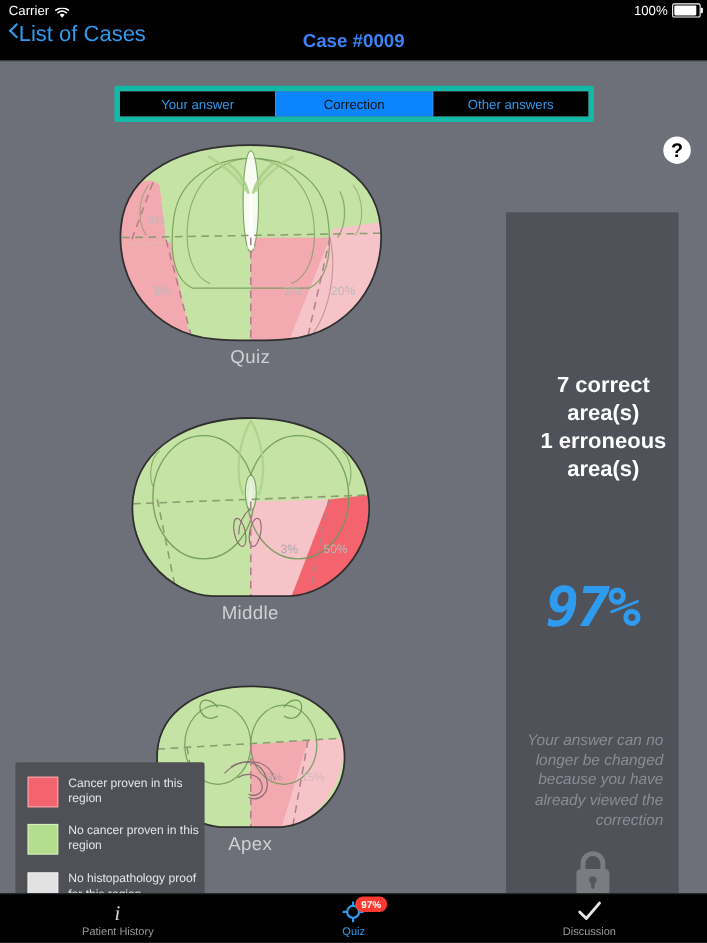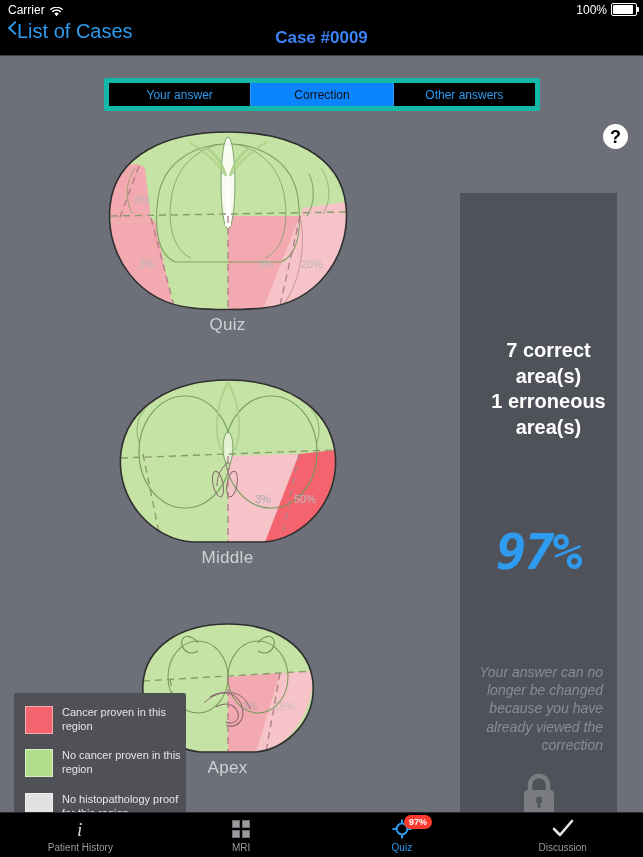--- a/index.html
+++ b/index.html
@@ -335,31 +335,20 @@
 
   <div class="tabbar">
     <div class="tab">
       <span class="tabicon">
         <svg width="14" height="20" viewBox="0 0 14 20">
           <text x="4" y="17" font-family="Liberation Serif, serif" font-style="italic" font-size="19" fill="#d8d8dc">i</text>
         </svg>
       </span>
       <span>Patient History</span>
     </div>
-    <div class="tab">
-      <span class="tabicon">
-        <span class="grid-ico">
-            <span></span>
-            <span></span>
-            <span></span>
-            <span></span>
-          </span>
-      </span>
-      <span>MRI</span>
-    </div>
     <div class="tab active">
       <span class="tabicon">
         <svg width="20" height="20" viewBox="0 0 20 20">
           <circle cx="10" cy="10" r="5.4" fill="none" stroke="#2E9BEF" stroke-width="2"></circle>
           <line x1="10" y1="0.5" x2="10" y2="5" stroke="#2E9BEF" stroke-width="2"></line>
           <line x1="10" y1="15" x2="10" y2="19.5" stroke="#2E9BEF" stroke-width="2"></line>
           <line x1="0.5" y1="10" x2="5" y2="10" stroke="#2E9BEF" stroke-width="2"></line>
           <line x1="15" y1="10" x2="19.5" y2="10" stroke="#2E9BEF" stroke-width="2"></line>
         </svg>
         <span class="badge">97%</span>

